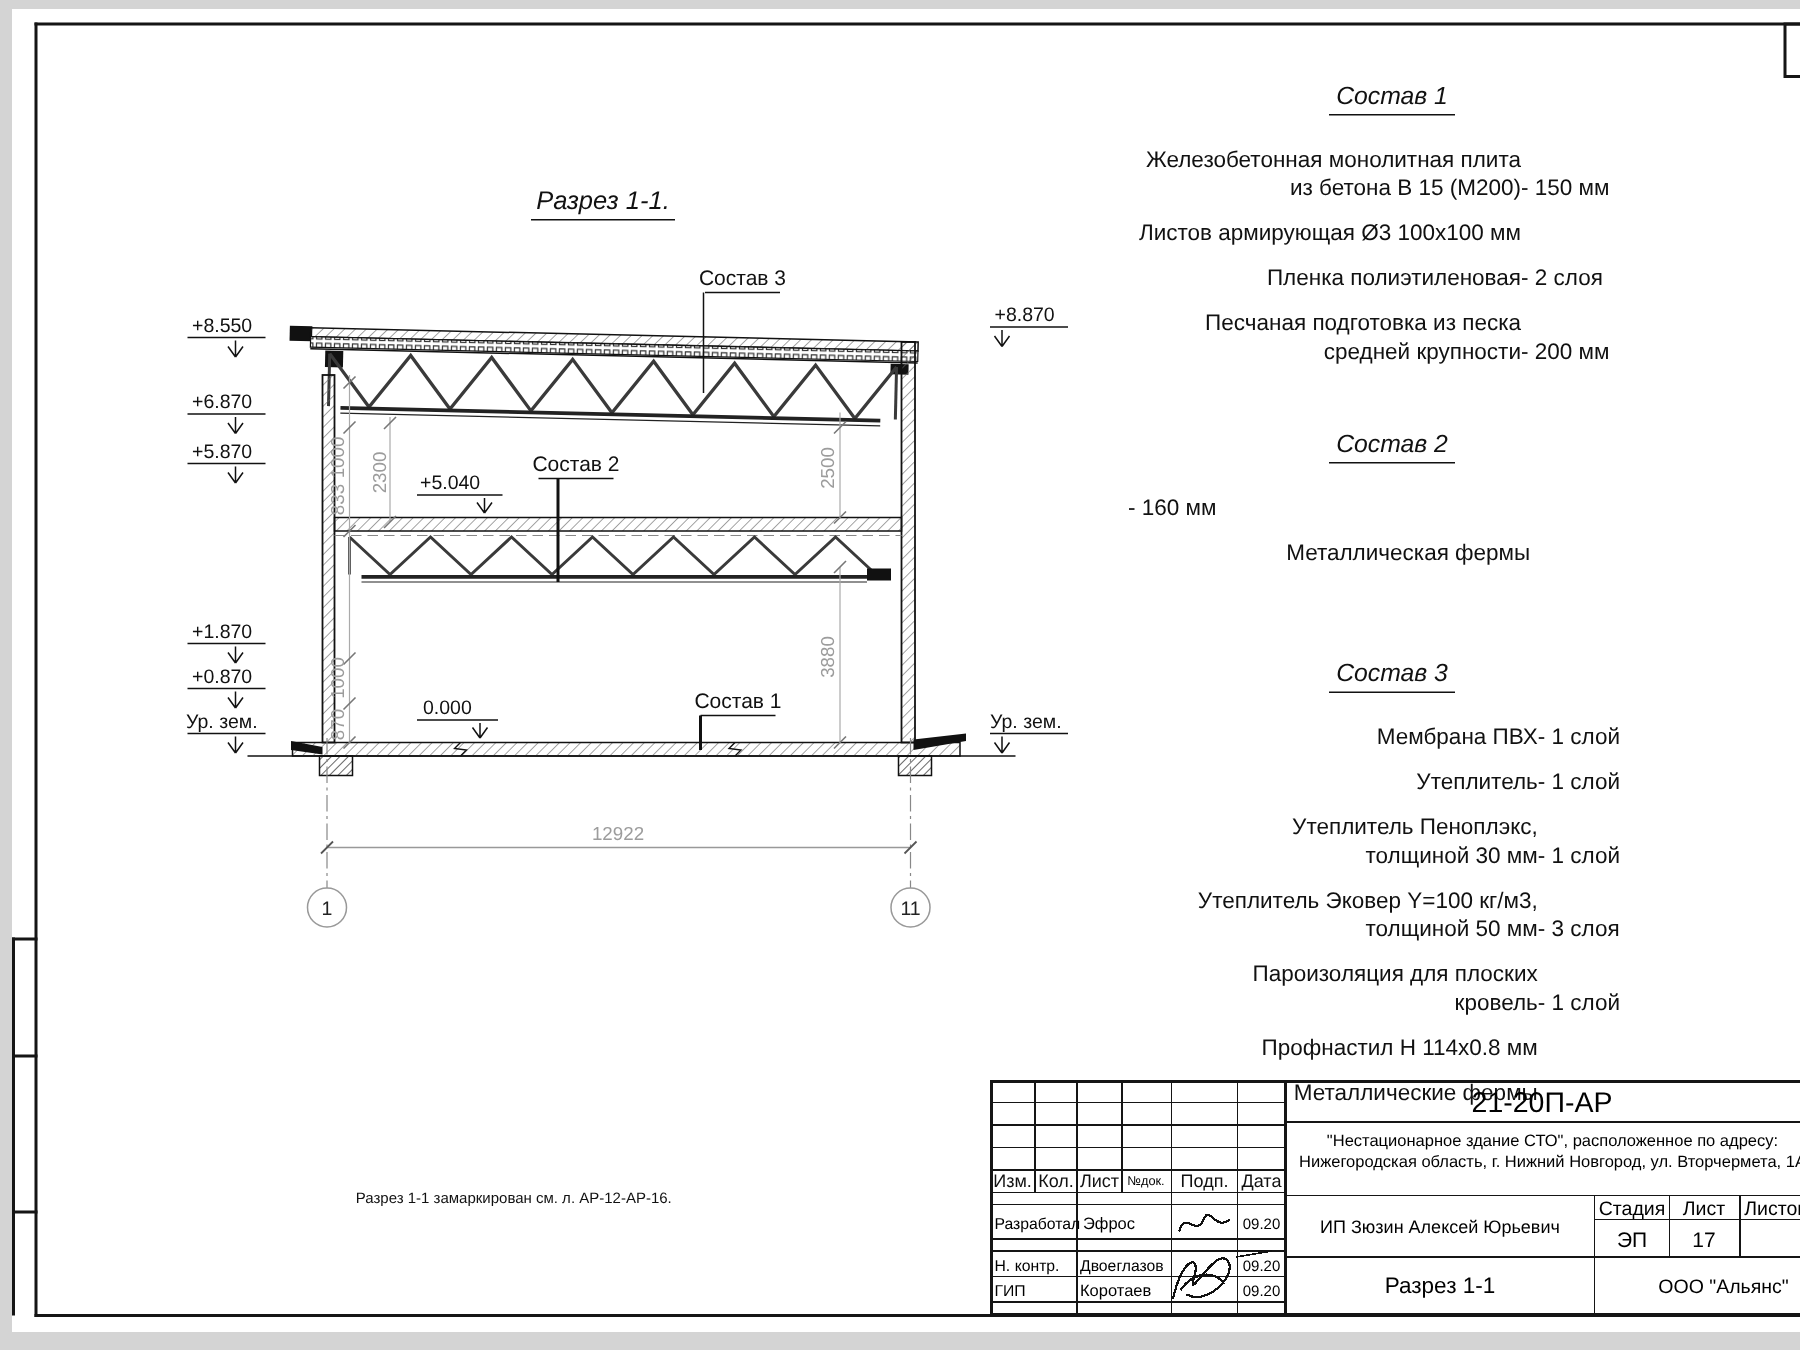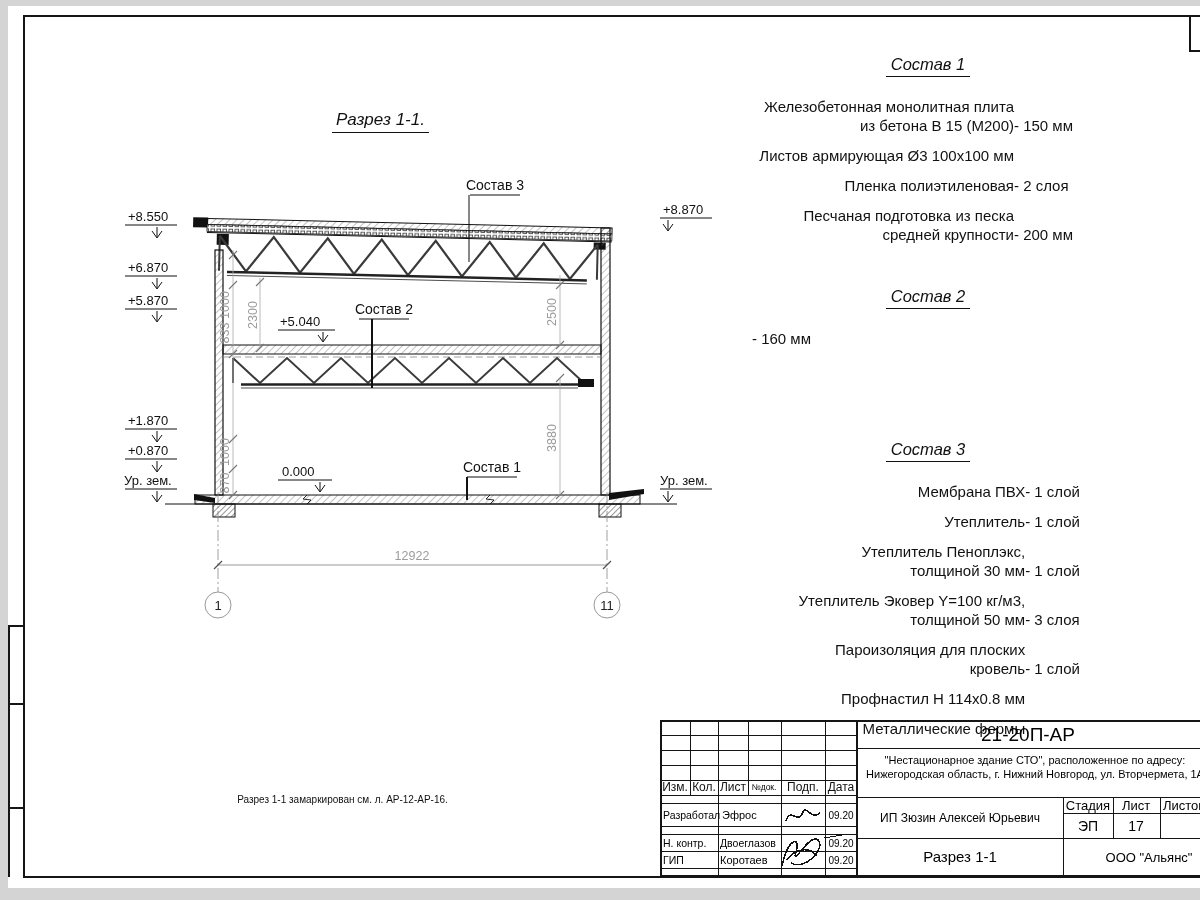--- a/index.html
+++ b/index.html
@@ -12,21 +12,21 @@
   .comp{position:absolute;left:752px;width:352px;font-size:15px;line-height:19px;}
   .comp-title{text-align:center;margin-bottom:20px;}
   .comp-title span{display:inline-block;font-style:italic;font-size:16.5px;
         border-bottom:1.5px solid #111;padding:0 5px 2px;}
   .ci{display:flex;align-items:flex-end;margin-bottom:11px;}
   .ci .n{white-space:pre-line;width:262px;text-align:right;}
   .ci .v{width:90px;}
   .comp2 .n{width:288px;}
   .comp3 .n{width:272px;margin-left:35px;}
   
-  .vtitle{position:absolute;left:332px;top:110px;width:140px;text-decoration:underline;}
+  .vtitle{position:absolute;left:332px;top:124px;width:140px;text-align:center;text-decoration:underline;}
   .vtitle span{display:inline-block;font-style:italic;font-size:17px;
         border-bottom:1.5px solid #111;padding:0 4px 2px;}
   .note{position:absolute;left:170px;top:794px;width:345px;text-align:center;font-size:10px;}
   svg{position:absolute;overflow:visible;}
   svg text{font-family:"Liberation Sans",sans-serif;}
   .elev{font-size:13px;fill:#111;}
   .dimt{font-size:12.5px;fill:#9c9c9c;}
   .lbl{font-size:14px;fill:#111;}
   .axn{font-size:13px;fill:#222;}
   .tb-s{font-size:12px;fill:#111;}
@@ -214,20 +214,24 @@
         <div class="n">Песчаная подготовка из песка
 средней крупности</div>
         <div class="v">- 200 мм</div>
       </div>
   </div>
 
   <div class="comp comp2" style="top:287px;">
     <div class="comp-title"><span>Состав 2</span></div>
     <div class="ci">
         <div class="v">- 160 мм</div>
+      </div>
+    <div class="ci">
+        <div class="n">Металлическая фермы</div>
+        <div class="v"></div>
       </div>
   </div>
 
   <div class="comp comp3" style="top:440px;">
     <div class="comp-title"><span>Состав 3</span></div>
     <div class="ci">
         <div class="n">Мембрана ПВХ</div>
         <div class="v">- 1 слой</div>
       </div>
     <div class="ci">

